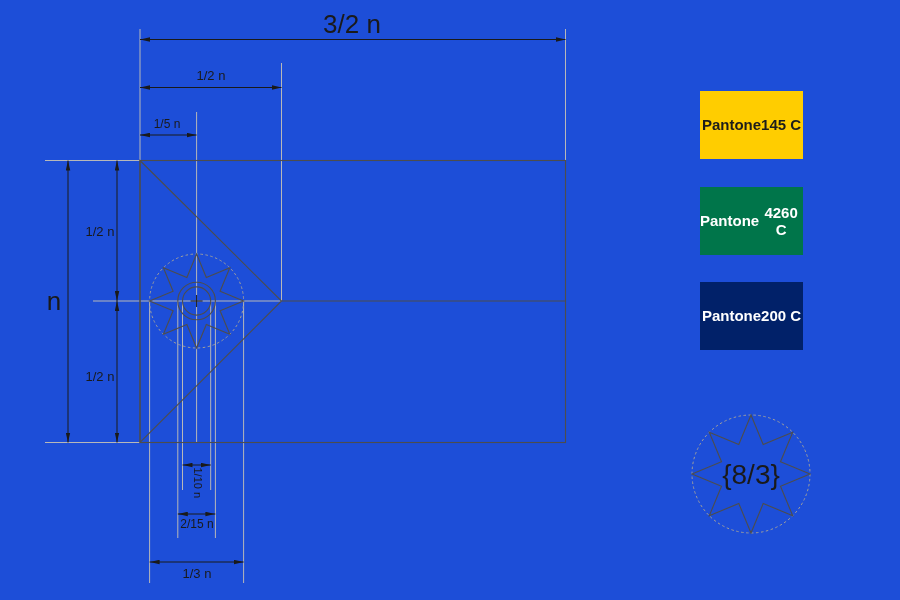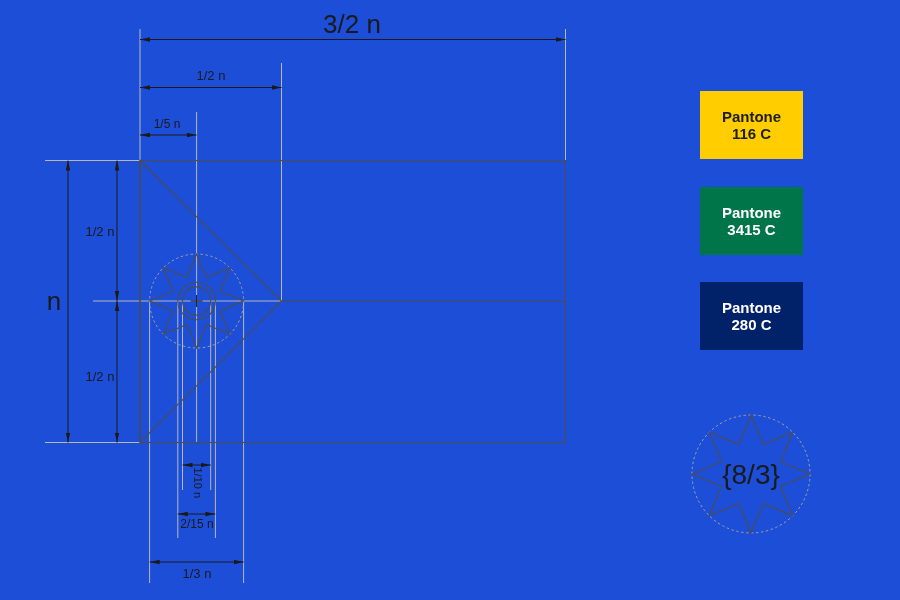--- a/index.html
+++ b/index.html
@@ -11,21 +11,21 @@
   .ext-line{stroke:#b8b8b8;stroke-width:1;}
   .flag-line{stroke:#4d4d4d;stroke-width:1.1;fill:none;}
   .dash-circ{stroke:#9e9e9e;stroke-width:1;fill:none;stroke-dasharray:2.5 2.5;}
   .cross{stroke:#1a1a1a;stroke-width:1;fill:none;}
   .t-big{font-size:26px;}
   .t-dim{font-size:13px;}
   .t-dim-s{font-size:12px;}
   .t-rot{font-size:11px;}
   .t-spec{font-size:28px;}
   .swatch{position:absolute;left:700px;width:103px;height:68px;display:flex;
-          flex-direction:column;align-items:center;justify-content:center;
+          flex-direction:row;align-items:center;justify-content:center;
           font-weight:bold;font-size:15px;line-height:1.15;text-align:center;}
 </style>
 </head>
 <body>
 
 <div class="stage">
 
   <svg width="900" height="600" viewBox="0 0 900 600">
     <defs>
       <marker id="arr" viewBox="0 0 10 5" refX="10" refY="2.5" markerWidth="10" markerHeight="5" markerUnits="userSpaceOnUse" orient="auto-start-reverse">
@@ -86,24 +86,24 @@
 
     <g>
       <circle class="dash-circ" cx="751" cy="474" r="59"></circle>
       <polygon id="spec-star" class="flag-line" points="751.0,415.0 763.2,444.5 792.7,432.3 780.5,461.8 810.0,474.0 780.5,486.2 792.7,515.7 763.2,503.5 751.0,533.0 738.8,503.5 709.3,515.7 721.5,486.2 692.0,474.0 721.5,461.8 709.3,432.3 738.8,444.5"></polygon>
       <text class="t-spec" x="751" y="484" text-anchor="middle">{8/3}</text>
     </g>
   </svg>
 
   <div class="swatch" style="top: 91px; background-color: rgb(255, 205, 0); color: rgb(29, 29, 27);">
     <div>Pantone</div>
-    <div>116 C</div>
+    <div>145 C</div>
   </div>
   <div class="swatch" style="top: 187px; background-color: rgb(0, 117, 74); color: rgb(255, 255, 255);">
     <div>Pantone</div>
-    <div>3415 C</div>
+    <div>4260 C</div>
   </div>
   <div class="swatch" style="top: 282px; background-color: rgb(1, 33, 105); color: rgb(255, 255, 255);">
     <div>Pantone</div>
-    <div>280 C</div>
+    <div>200 C</div>
   </div>
 
 </div>
 
 </body></html>

